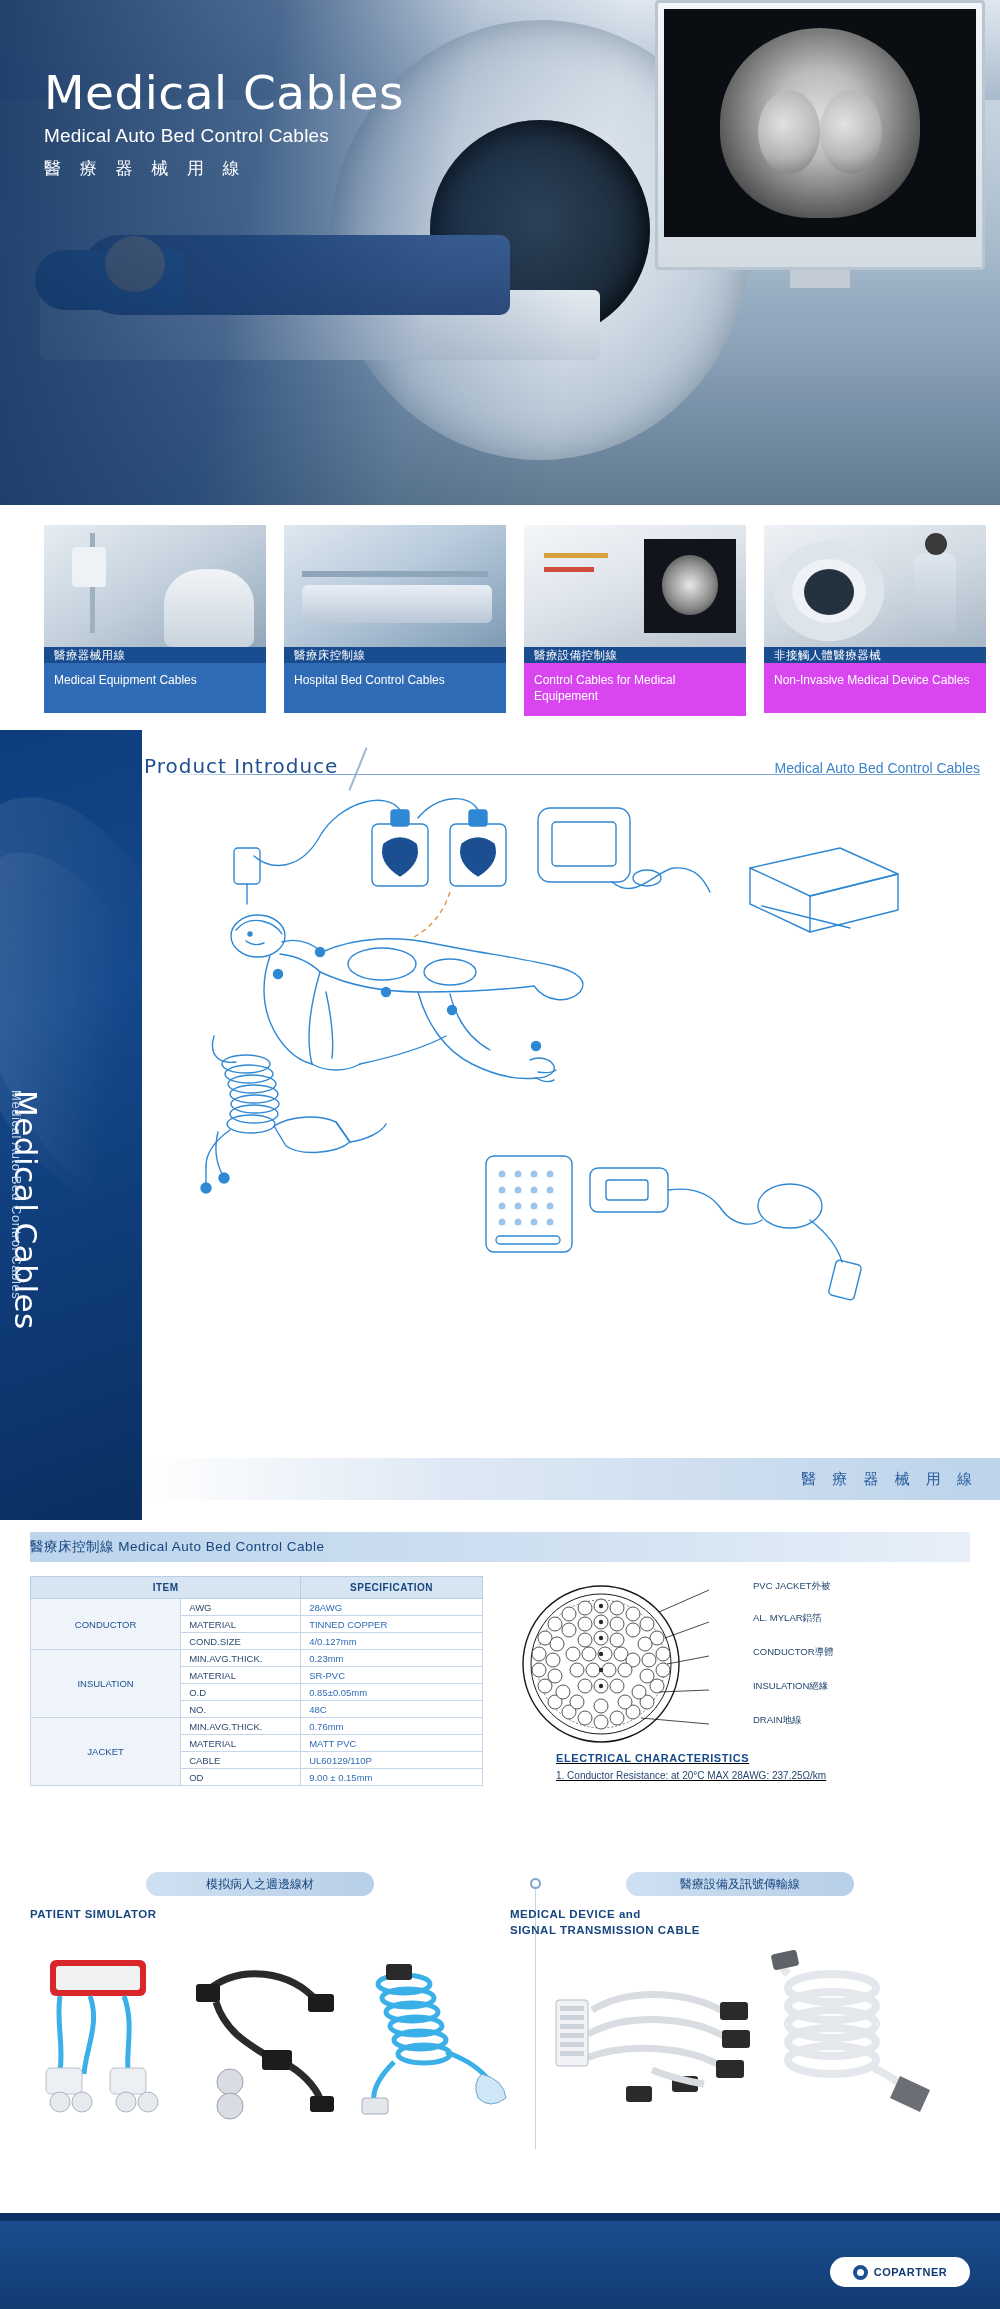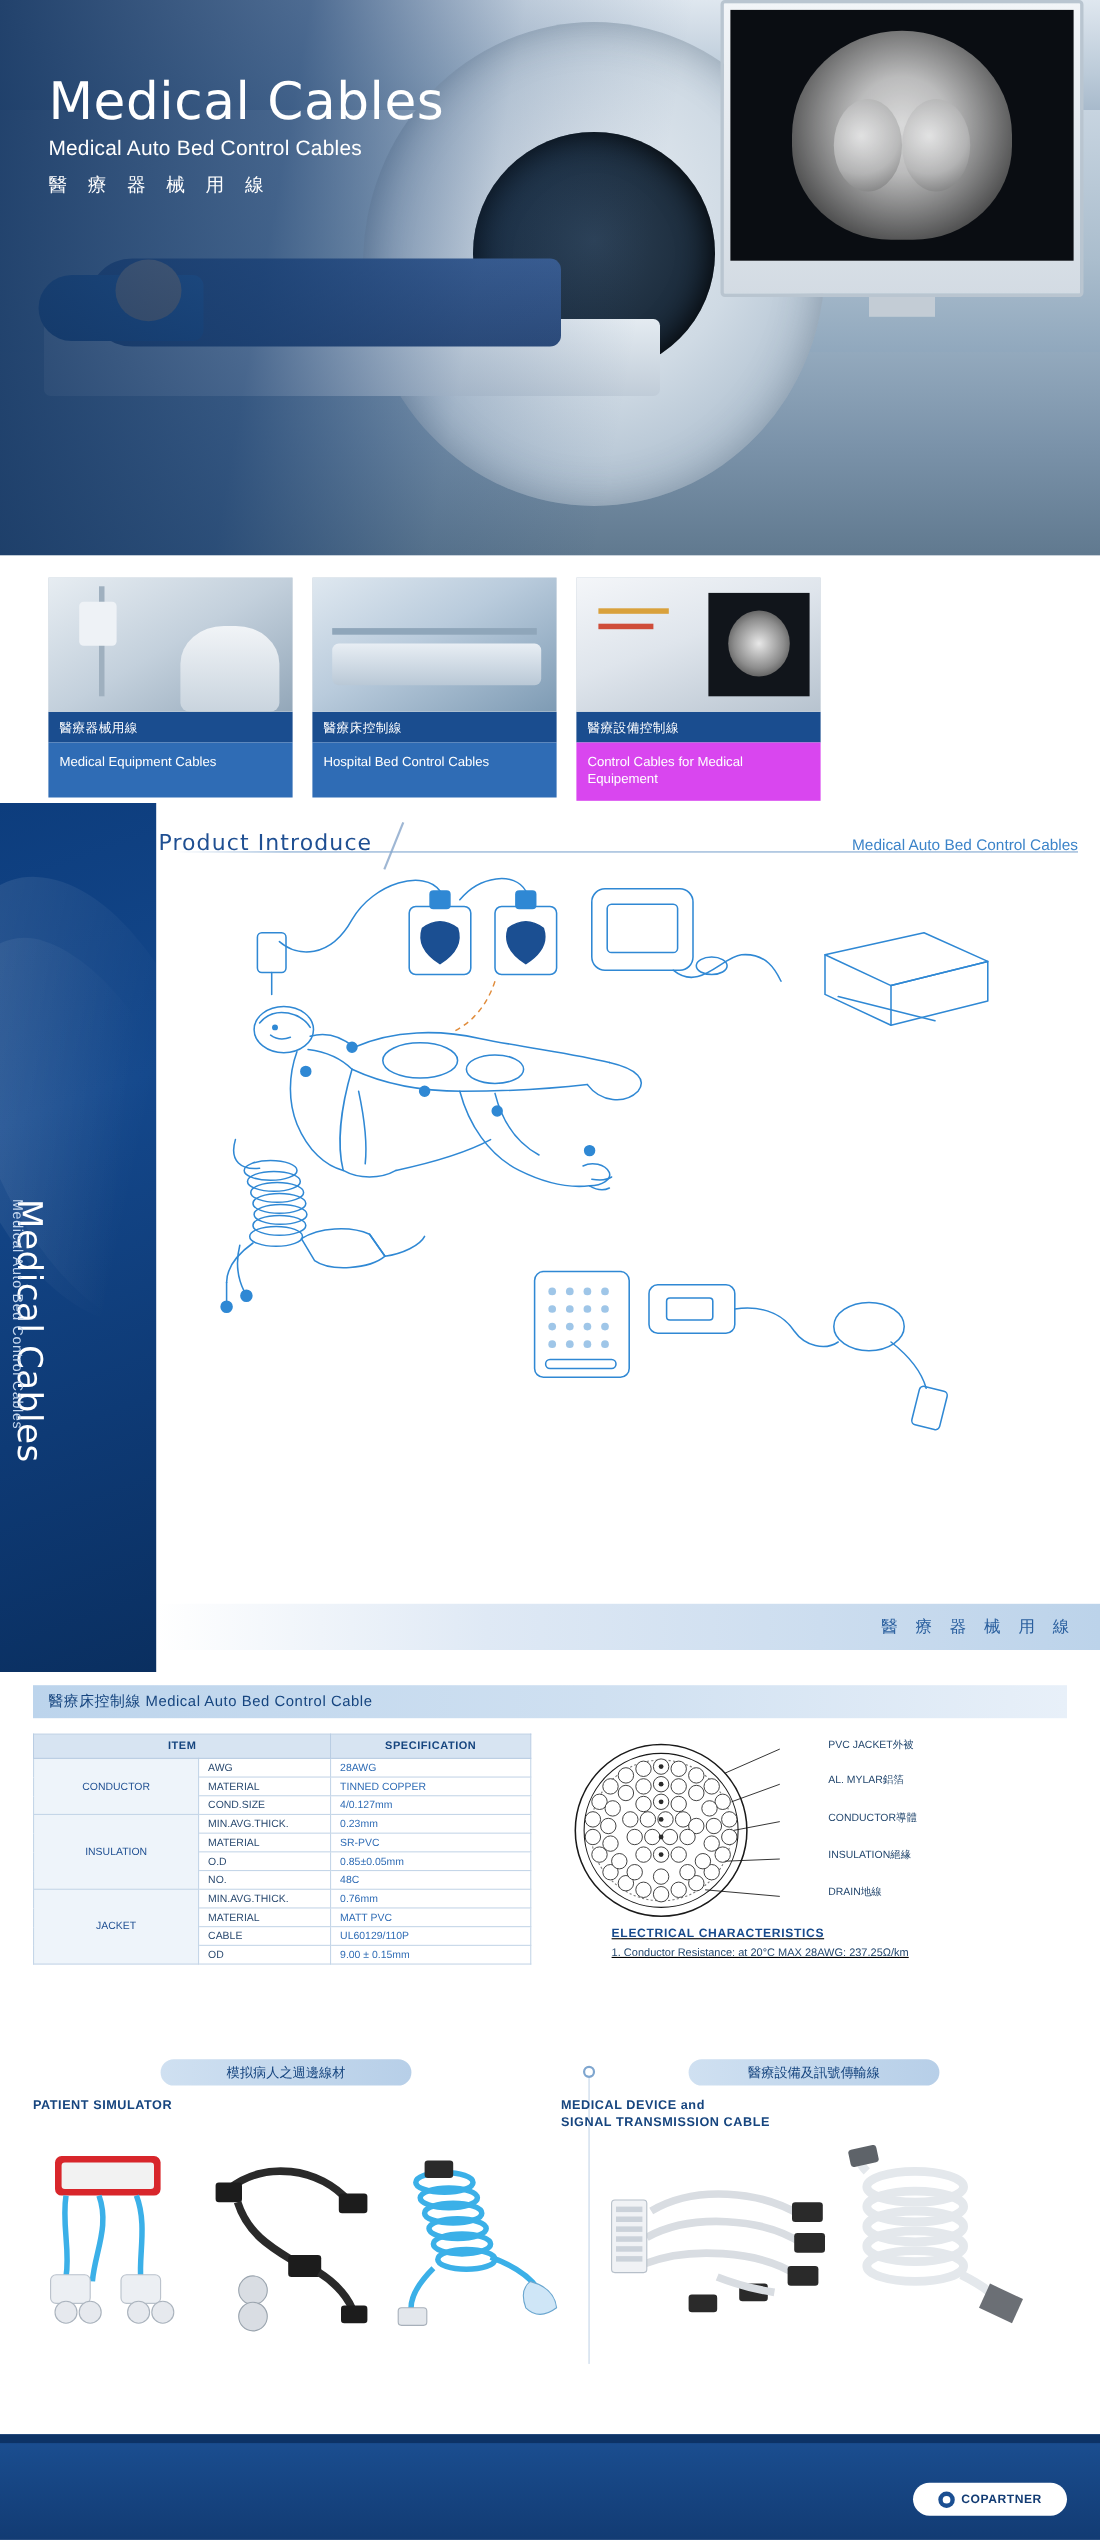--- a/index.html
+++ b/index.html
@@ -165,21 +165,21 @@
   .cat3 .scr:after { content:""; position:absolute; left:18px; top:16px; width:56px; height:60px; border-radius:50%; background:radial-gradient(circle,#e8e8e8 0%, #8d8d8d 55%, #2a2a2a 100%); }
   .cat3 .barb { position:absolute; left:20px; top:28px; width:64px; height:5px; background:#d9a13c; }
   .cat3 .barb2 { position:absolute; left:20px; top:42px; width:50px; height:5px; background:#cf4d3a; }
   .cat4 .ph-a { background: linear-gradient(160deg,#eef2f6 0%, #d2dbe3 50%, #a8b8c6 100%); }
   .cat4 .ring { position:absolute; left:10px; top:16px; width:110px; height:100px; border-radius:50%; background:#eef2f6; box-shadow: inset 0 0 0 18px #dde4ea; }
   .cat4 .ring:after { content:""; position:absolute; left:30px; top:28px; width:50px; height:46px; border-radius:50%; background:#24323f; }
   .cat4 .doc { position:absolute; left:150px; top:28px; width:42px; height:80px; background:linear-gradient(180deg,#dfe7ee,#b7c5d2); border-radius:10px 10px 0 0; }
   .cat4 .doc:before { content:""; position:absolute; left:11px; top:-20px; width:22px; height:22px; border-radius:50%; background:#3a3a3a; }
 
   .cat-bar {
-    height: 28px;
+    height: 16px;
     background: #1a4d8f;
     color: #ffffff;
     font-size: 11.5px;
     display: flex;
     align-items: center;
     padding-left: 10px;
     letter-spacing: .4px;
   }
   .cat-desc {
     background: #2f6cb5;
@@ -274,21 +274,20 @@
   
   .spec-wrap {
     position: relative; width: 1000px; height: 330px; background: #ffffff;
     padding: 0 30px;
   }
   .spec-title {
     margin: 12px 0 14px 0;
     height: 30px;
     background: linear-gradient(90deg, #bcd4ec 0%, #cfe0f1 55%, #e8f0f9 100%);
     display: flex; align-items: center;
-    padding-left: 14px;
     color: #16457f; font-size: 13.5px; letter-spacing: .5px;
   }
   .spec-body { display: flex; gap: 26px; }
   table.spec {
     border-collapse: collapse;
     width: 480px;
     font-size: 9.5px;
     color: #2a4a70;
   }
   table.spec th {
@@ -449,20 +448,29 @@
       <div class="cat-photo">
         <div class="ph-a"></div>
           <div class="barb"></div>
           <div class="barb2"></div>
           <div class="scr"></div>
       </div>
       <div class="cat-bar">醫療設備控制線</div>
       <div class="cat-desc alt">Control Cables for Medical Equipement</div>
     </div>
 
+    <div class="cat cat4">
+      <div class="cat-photo">
+        <div class="ph-a"></div>
+          <div class="ring"></div>
+          <div class="doc"></div>
+      </div>
+      <div class="cat-bar">非接觸人體醫療器械</div>
+      <div class="cat-desc alt">Non-Invasive Medical Device Cables</div>
+    </div>
 
   </div>
 
   <div class="intro-wrap">
 
     <div class="intro-left">
       <div class="swoosh"></div>
       <div class="swoosh2"></div>
       <div class="vert-title">Medical Cables</div>
       <div class="vert-sub">Medical Auto Bed Control Cables</div>

